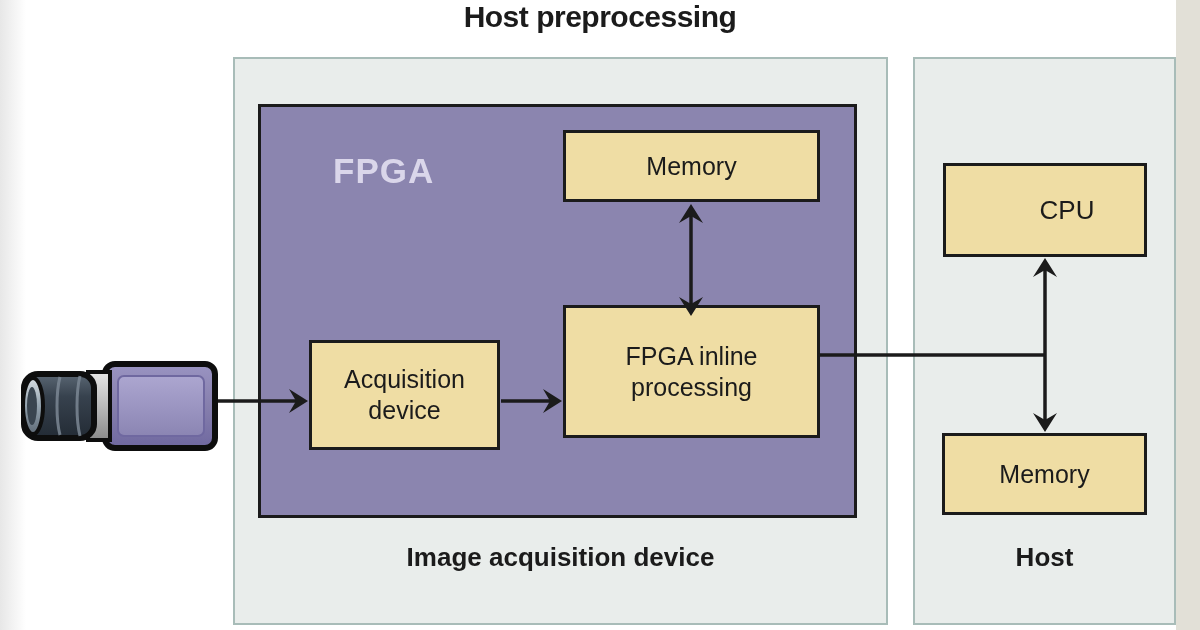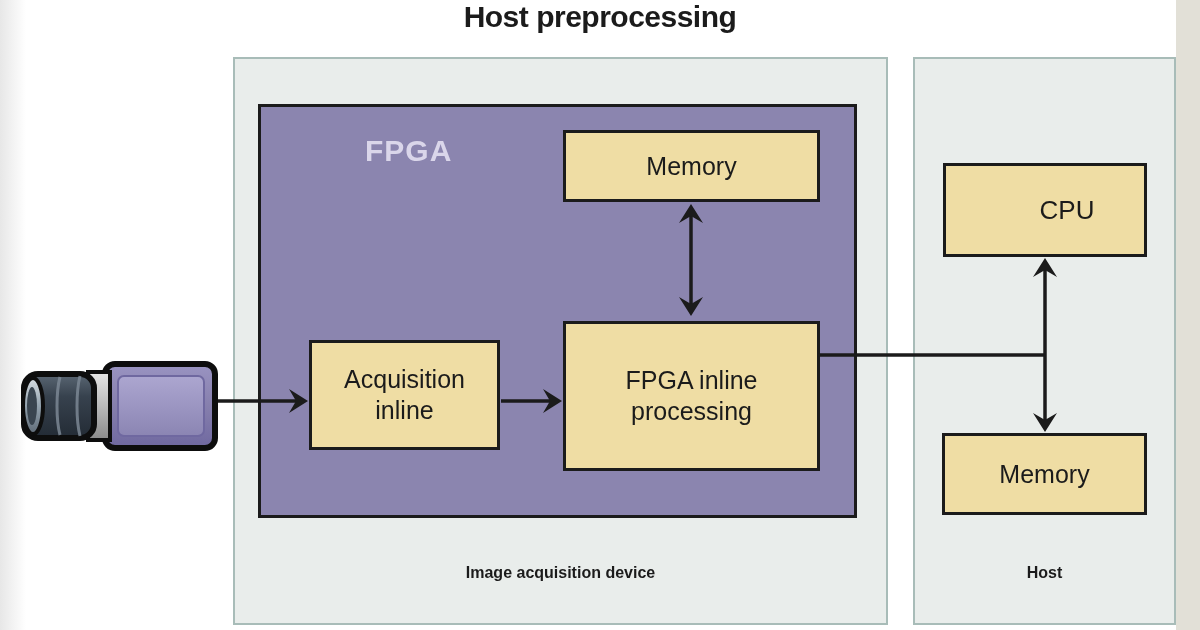--- a/index.html
+++ b/index.html
@@ -28,49 +28,48 @@
   }
   .panel {
     position: absolute;
     background: var(--panel_fill);
     border: 2px solid var(--panel_border);
     box-sizing: border-box;
   }
   .panel.acq  { left: 233px; top: 57px; width: 655px; height: 568px; }
   .panel.host { left: 913px; top: 57px; width: 263px; height: 568px; }
   .caption {
-    position: absolute; top: 505px; left: 0; width: 100%;
-    text-align: center; font-size: 16px; font-weight: bold;
+    position: absolute; top: 483px; left: 0; width: 100%;
+    text-align: center; font-size: 26px; font-weight: bold;
     color: var(--text);
   }
   .fpga {
     position: absolute; left: 258px; top: 104px; width: 599px; height: 414px;
     background: var(--purple_fill);
     border: 3px solid var(--box_border);
     box-sizing: border-box;
   }
   .fpga-label {
-    position: absolute; left: 72px; top: 27px;
-    font-size: 30px; font-weight: bold; letter-spacing: 1px;
+    position: absolute; left: 72px; top: 44px;
+    font-size: 35px; font-weight: bold; letter-spacing: 1px;
     color: var(--fpga_label_text);
-    margin-left: 32px;
   }
   .node {
     position: absolute;
     background: var(--node_fill);
     border: 3px solid var(--box_border);
     box-sizing: border-box;
     display: flex; flex-direction: column;
     align-items: center; justify-content: center;
     font-size: 25px; font-weight: normal; line-height: 31px;
     text-align: center; color: var(--text);
   }
   .node.memory-fpga { left: 563px; top: 130px; width: 257px; height: 72px;  }
   .node.acq-logic   { left: 309px; top: 340px; width: 191px; height: 110px; text-align: center; }
-  .node.inline-proc { left: 563px; top: 321px; width: 257px; height: 150px; }
+  .node.inline-proc { left: 563px; top: 305px; width: 257px; height: 133px; }
   .node.cpu         { left: 943px; top: 163px; width: 204px; height: 94px;  font-size: 26px; padding-left: 44px; }
   .node.memory-host { left: 942px; top: 433px; width: 205px; height: 82px;  }
   .wires, .camera { position: absolute; left: 0; top: 0; }
   .wires { width: 1200px; height: 630px; pointer-events: none; }
 </style>
 </head>
 <body>
 
 <div class="page">
 
@@ -90,21 +89,21 @@
   <div class="fpga">
     <div class="fpga-label">FPGA</div>
   </div>
 
   <div class="node memory-fpga">
     <span>Memory</span>
   </div>
 
   <div class="node acq-logic">
     <span>Acquisition</span>
-    <span>inline</span>
+    <span>device</span>
   </div>
 
   <div class="node inline-proc">
     <span>FPGA inline</span>
     <span>processing</span>
   </div>
 
   <div class="node cpu">
     <span>CPU</span>
   </div>

